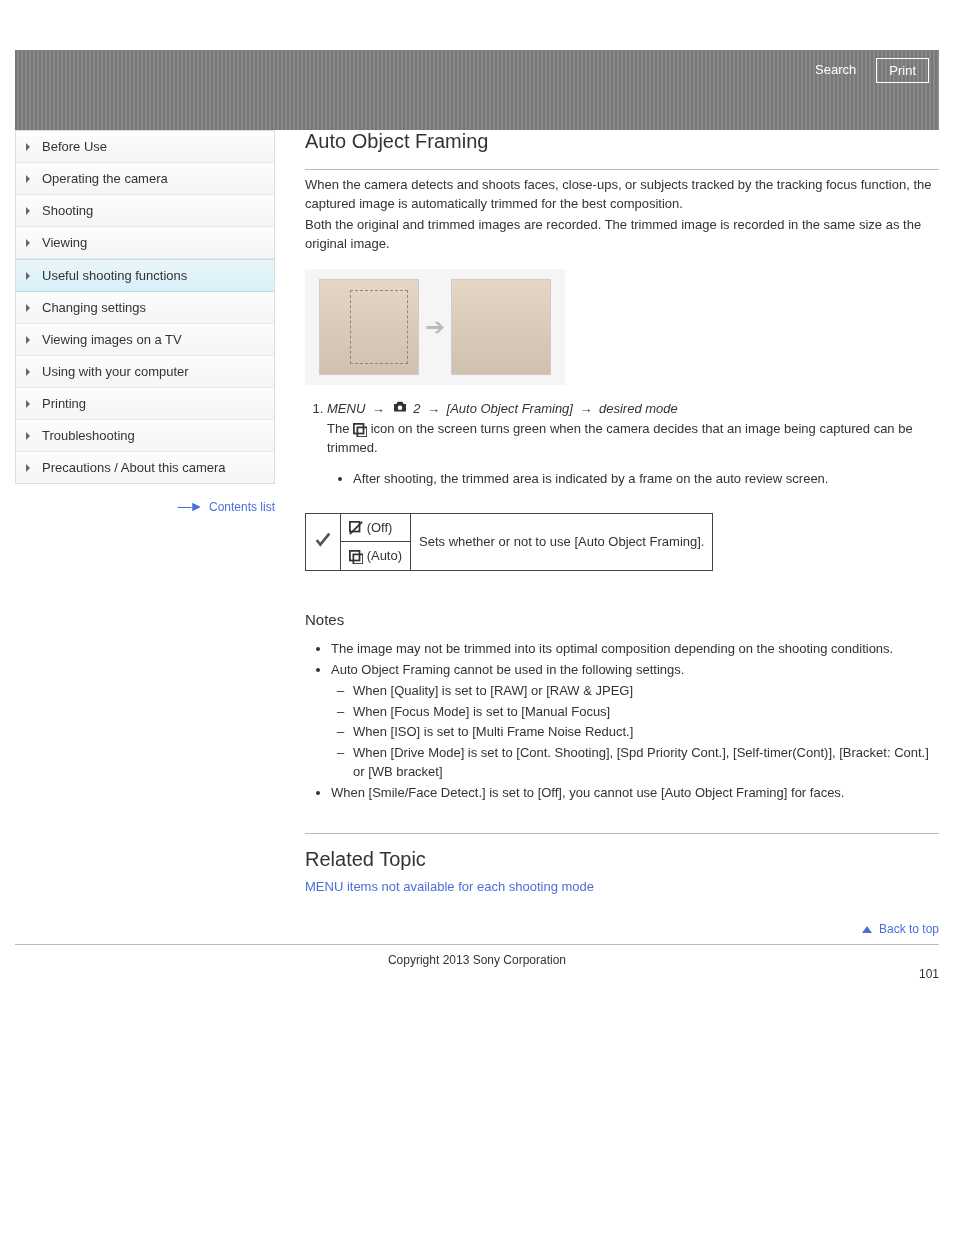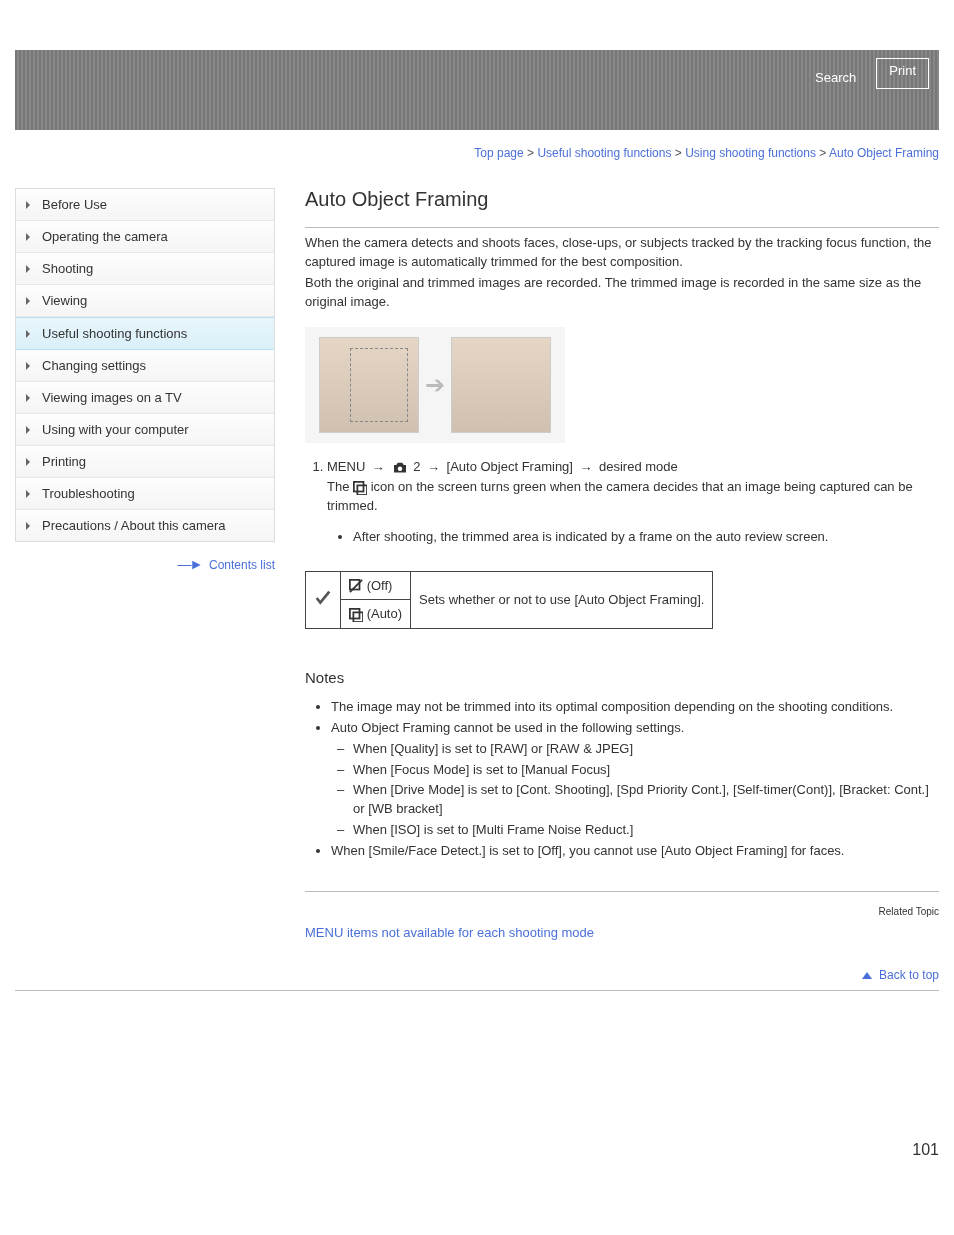--- a/index.html
+++ b/index.html
@@ -29,21 +29,21 @@
     gap: 8px;
   }
   .header-btn {
     border: 1px solid #fff;
     color: #fff;
     padding: 4px 12px;
     font-size: 13px;
     background: transparent;
     cursor: pointer;
   }
-  .header-btn.no-border { border: none; margin-top: 8px; }
+  .header-btn.no-border { border: none; }
   .breadcrumb {
     text-align: right;
     font-size: 12px;
     margin: 16px 0 28px 0;
   }
   .breadcrumb a { color: #4a6fd8; text-decoration: none; }
   .breadcrumb .current { color: #4a6fd8; }
   .breadcrumb .sep { color: #555; }
   .layout {
     display: grid;
@@ -117,21 +117,21 @@
   }
   .figure .fig-left::after {
     content:"";
     position:absolute;
     left:30px; top:10px; right:10px; bottom:10px;
     border:1px dashed #888;
   }
   .figure .fig-arrow {
     width: 32px; text-align:center; color:#bbb; font-size:24px;
   }
-  .menu-line { margin: 12px 0 4px 0; display:flex; align-items:flex-end; flex-wrap:wrap; gap:4px; }
+  .menu-line { margin: 12px 0 4px 0; display:flex; align-items:flex-start; flex-wrap:wrap; gap:4px;font-style:italic; }
   .arrow-icon {
     display:inline-block; width:18px; text-align:center;
   }
   .cam-icon {
     display:inline-flex;
     width:16px; height:12px;
     vertical-align:middle;
     margin: 0 1px;
   }
   .cam-icon svg { width:100%; height:100%; }
@@ -163,24 +163,23 @@
   .opts-table td.chk { width: 26px; text-align:center; }
   .opts-table td.opt { white-space: nowrap; }
   .opts-table td.desc { }
   .check-svg { width:18px; height:18px; }
   .section-heading {
     font-size: 15px;
     margin: 40px 0 10px 0;
     font-weight: normal;
   }
   .related-heading {
-    font-size: 10px;
+    font-size: 20px;
     margin: 14px 0 8px 0;
     font-weight: normal;
-    text-align: right;
   }
   .hr-thin { border-top: 1px solid #bbb; margin: 30px 0 8px 0; }
   .related a { color: #4a6fd8; text-decoration: none; font-size: 13px; }
   .back-to-top {
     text-align: right;
     margin: 28px 0 8px 0;
     font-size: 12px;
   }
   .back-to-top a { color: #4a6fd8; text-decoration: none; }
   .back-to-top .tri {
@@ -194,46 +193,36 @@
   }
   .footer-line { border-top: 1px solid #bbb; }
   .copyright {
     text-align: center;
     font-size: 12px;
     margin: 8px 0 0 0;
     color: #333;
   }
   .pagenum {
     text-align: right;
-    font-size: 16px;
-    margin-top: 150px;
+    font-size: 12px;
     color: #333;
   }
 </style>
 </head>
 <body>
 
 <div class="page">
 
   <div class="header">
     <div class="header-controls">
       <div class="header-btn no-border">Search</div>
       <div class="header-btn">Print</div>
     </div>
   </div>
 
-  <div class="breadcrumb">
-    <a href="#">Top page</a>
-    <span class="sep">&gt;</span>
-    <a href="#">Useful shooting functions</a>
-    <span class="sep">&gt;</span>
-    <a href="#">Using shooting functions</a>
-    <span class="sep">&gt;</span>
-    <span class="current">Auto Object Framing</span>
-  </div>
 
   <div class="layout">
 
     <div>
       <div class="sidebar">
         <div class="sidebar-item">Before Use</div>
         <div class="sidebar-item">Operating the camera</div>
         <div class="sidebar-item">Shooting</div>
         <div class="sidebar-item">Viewing</div>
         <div class="sidebar-item active">Useful shooting functions</div>
@@ -330,37 +319,38 @@
         </table>
 
       <h3 class="section-heading">Notes</h3>
       <ul class="bullets">
         <li>The image may not be trimmed into its optimal composition depending on the shooting conditions.</li>
         <li>
           <span>Auto Object Framing cannot be used in the following settings.</span>
           <ul class="nested-list">
             <li>When [Quality] is set to [RAW] or [RAW &amp; JPEG]</li>
             <li>When [Focus Mode] is set to [Manual Focus]</li>
+            <li>When [ISO] is set to [Multi Frame Noise Reduct.]</li>
             <li>When [Drive Mode] is set to [Cont. Shooting], [Spd Priority Cont.], [Self-timer(Cont)], [Bracket: Cont.] or [WB bracket]</li>
-            <li>When [ISO] is set to [Multi Frame Noise Reduct.]</li>
           </ul>
         </li>
         <li>When [Smile/Face Detect.] is set to [Off], you cannot use [Auto Object Framing] for faces.</li>
       </ul>
 
       <div class="hr-thin"></div>
       <h3 class="related-heading">Related Topic</h3>
       <div class="related">
         <a href="#">MENU items not available for each shooting mode</a>
       </div>
 
       <div class="back-to-top">
         <span class="tri"></span>
         <a href="#">Back to top</a>
       </div>
 
     </div>
   </div>
 
   <div class="footer-line"></div>
+  <div class="copyright">Copyright 2013 Sony Corporation</div>
 
   <div class="pagenum">101</div>
 </div>
 
 </body></html>

